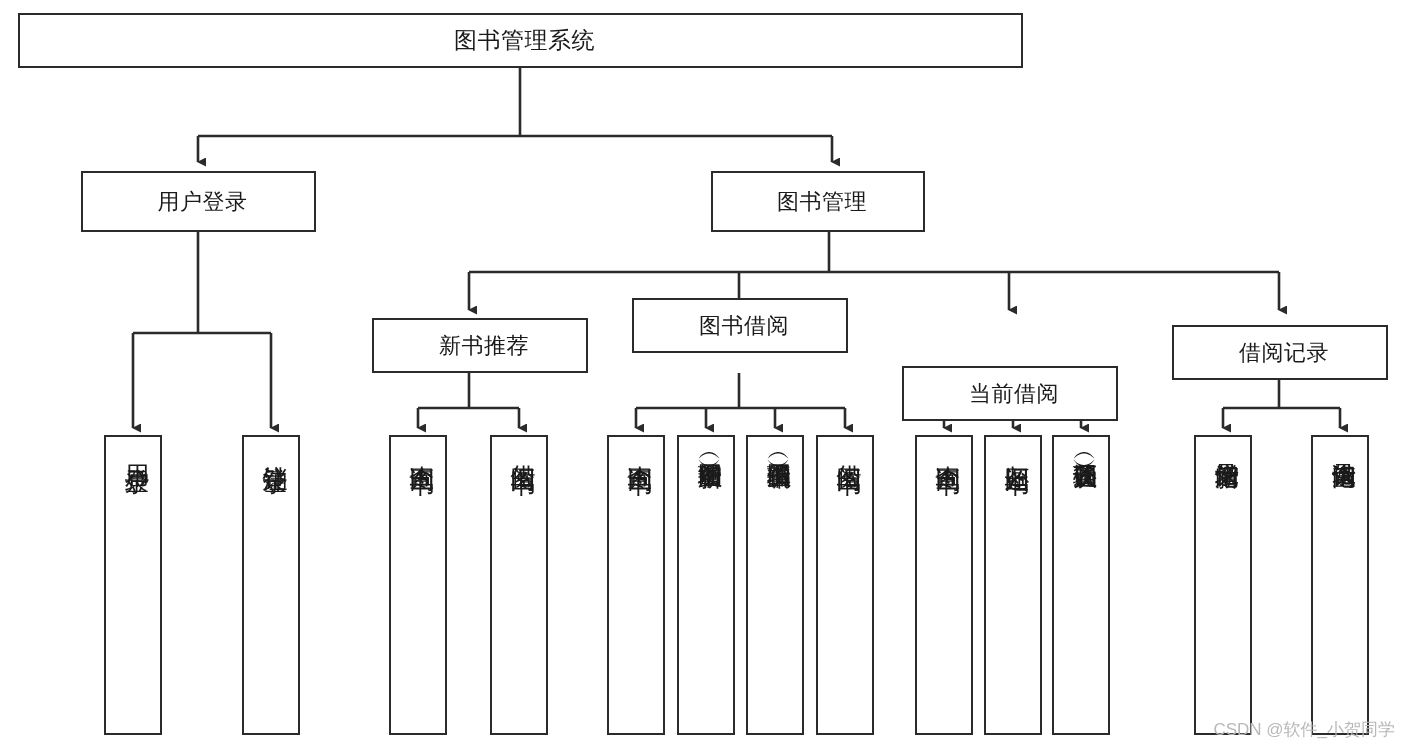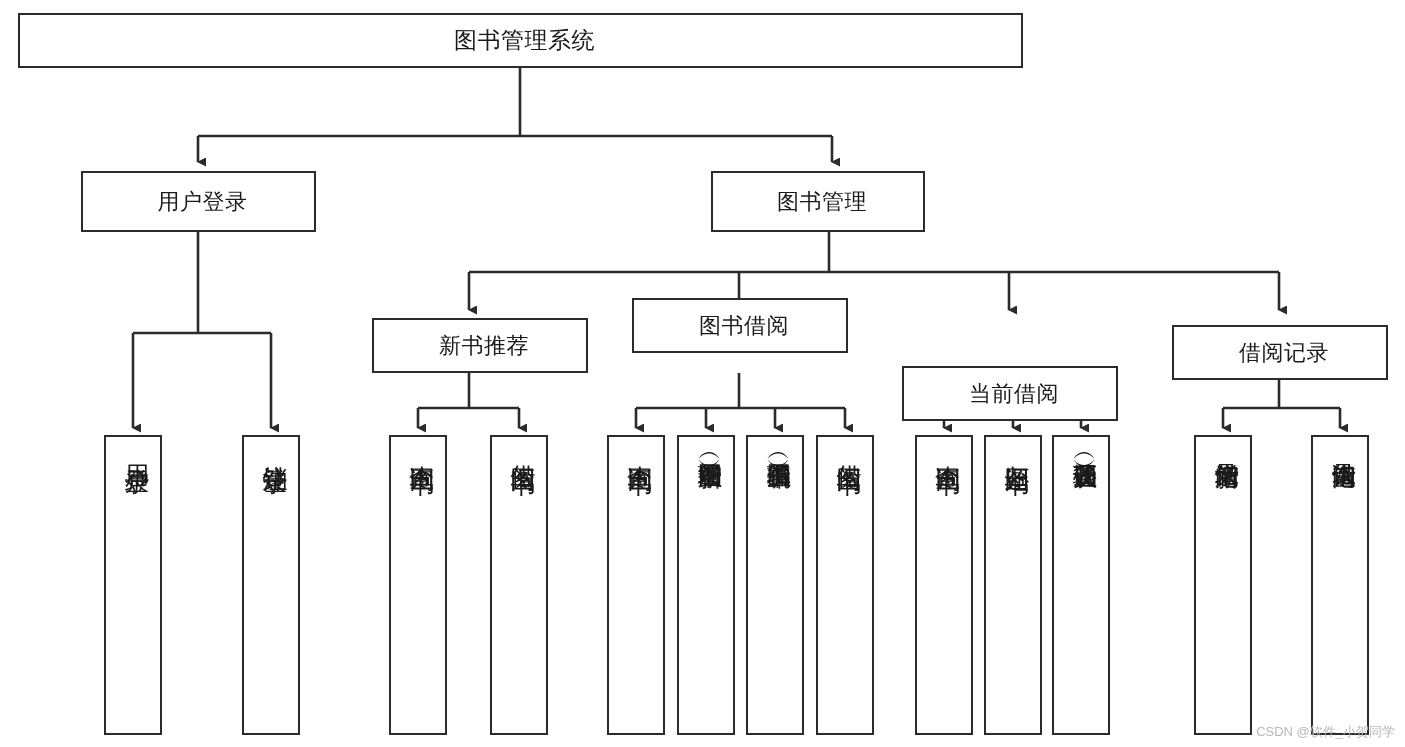--- a/index.html
+++ b/index.html
@@ -43,21 +43,21 @@
     font-size:25px;
     line-height:1.08;
     letter-spacing:2px;
     white-space:normal;
   }
   .node-v.tall-text .node-label{font-size:24px;letter-spacing:0px;}
   #watermark{
     position:absolute;
     right:10px;
     bottom:6px;
-    font-size:13px;
+    font-size:17px;
     color:#b8b8b8;
     white-space:nowrap;
     font-family:"Liberation Sans","DejaVu Sans",sans-serif;
   }
 </style>
 </head>
 <body>
 
 <div id="diagram-root">
 

